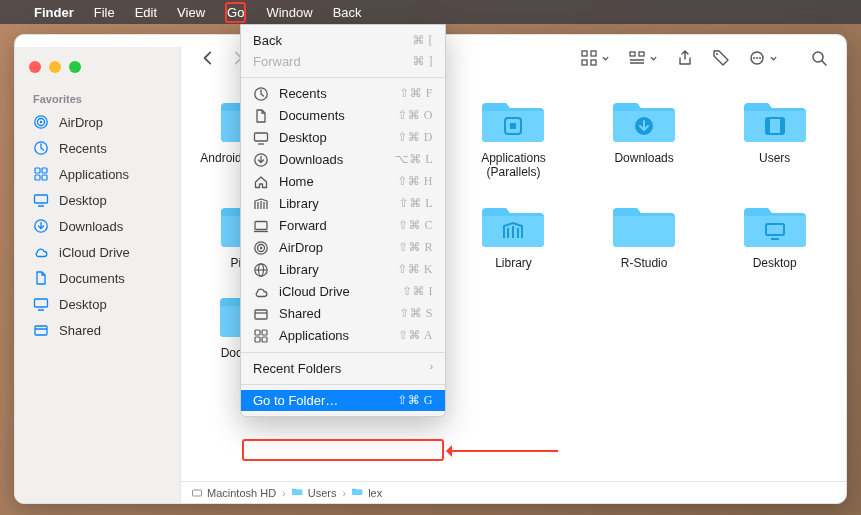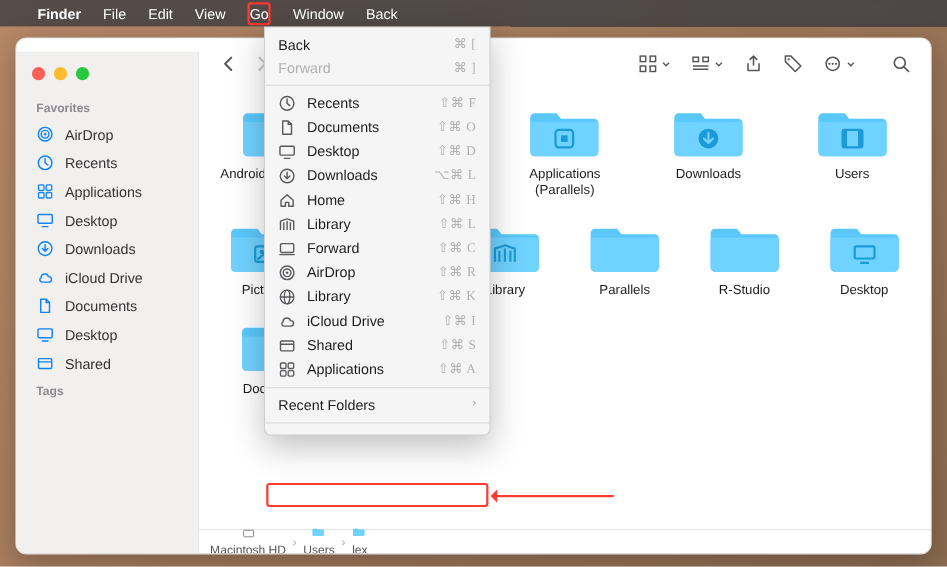--- a/index.html
+++ b/index.html
@@ -88,21 +88,21 @@
   }
   .folder .lbl { line-height:1.2; max-width:100%; }
   .folder svg { width:66px; height:52px; }
   .pathbar {
     height: 22px;
     border-top:1px solid #e4e4e4;
     display:flex; align-items:center; gap:6px;
     padding: 0 10px;
     font-size: 11px; color:#555;
   }
-  .pathbar .crumb { display:flex; align-items:center; gap:4px;flex-direction:column;}
+  .pathbar .crumb { display:flex; align-items:center; gap:4px;}
   .pathbar svg { width:12px; height:12px; }
   .pathbar .sep { color:#aaa; }
   
   .menu {
     position:absolute;
     top: 24px; left: 240px;
     width: 206px;
     background: #f5f5f6;
     border:1px solid #cfcfd2;
     border-radius: 0 0 6px 6px;
@@ -288,21 +288,20 @@
         </svg>
         <span>Desktop</span>
       </div>
     <div class="side-item">
         <svg viewBox="0 0 16 16" class="ico">
           <use href="#i-shared"></use>
         </svg>
         <span>Shared</span>
       </div>
 
-    <div class="sect-label">Tags</div>
   </div>
 
   <div class="main">
     <div class="toolbar">
       <div class="tool-group" style="gap:12px;">
         <div class="tb-btn">
             <svg viewBox="0 0 16 16">
               <path d="M10 3L5 8l5 5" fill="none" stroke="currentColor" stroke-width="1.6" stroke-linecap="round" stroke-linejoin="round"></path>
             </svg>
           </div>
@@ -427,26 +426,20 @@
             </svg>
             <div class="lbl"></div>
           </div>
           <div class="folder">
             <svg viewBox="0 0 62 52">
               <use href="#folder-base"></use>
               <path d="M22 40V28l9-3 9 3v12" fill="none" stroke="#1a9bd8" stroke-width="2"></path>
               <path d="M26 40V30M31 40V28M36 40V30" stroke="#1a9bd8" stroke-width="2"></path>
             </svg>
             <div class="lbl">Library</div>
-          </div>
-          <div class="folder">
-            <svg viewBox="0 0 62 52">
-              <use href="#folder-base"></use>
-            </svg>
-            <div class="lbl">Parallels</div>
           </div>
           <div class="folder">
             <svg viewBox="0 0 62 52">
               <use href="#folder-base"></use>
             </svg>
             <div class="lbl">R-Studio</div>
           </div>
           <div class="folder">
             <svg viewBox="0 0 62 52">
               <use href="#folder-base"></use>
@@ -595,16 +588,20 @@
         <span>Applications</span>
         <span class="sc">⇧⌘ A</span>
       </div>
     </div>
   <div class="sep"></div>
   <div class="item">
       <span>Recent Folders</span>
       <span class="chev">›</span>
     </div>
   <div class="sep"></div>
+  <div class="item sel">
+      <span>Go to Folder…</span>
+      <span class="sc">⇧⌘ G</span>
+    </div>
 </div>
 
 <div class="goto-outline"></div>
 <div class="arrow"></div>
 
 </body></html>

